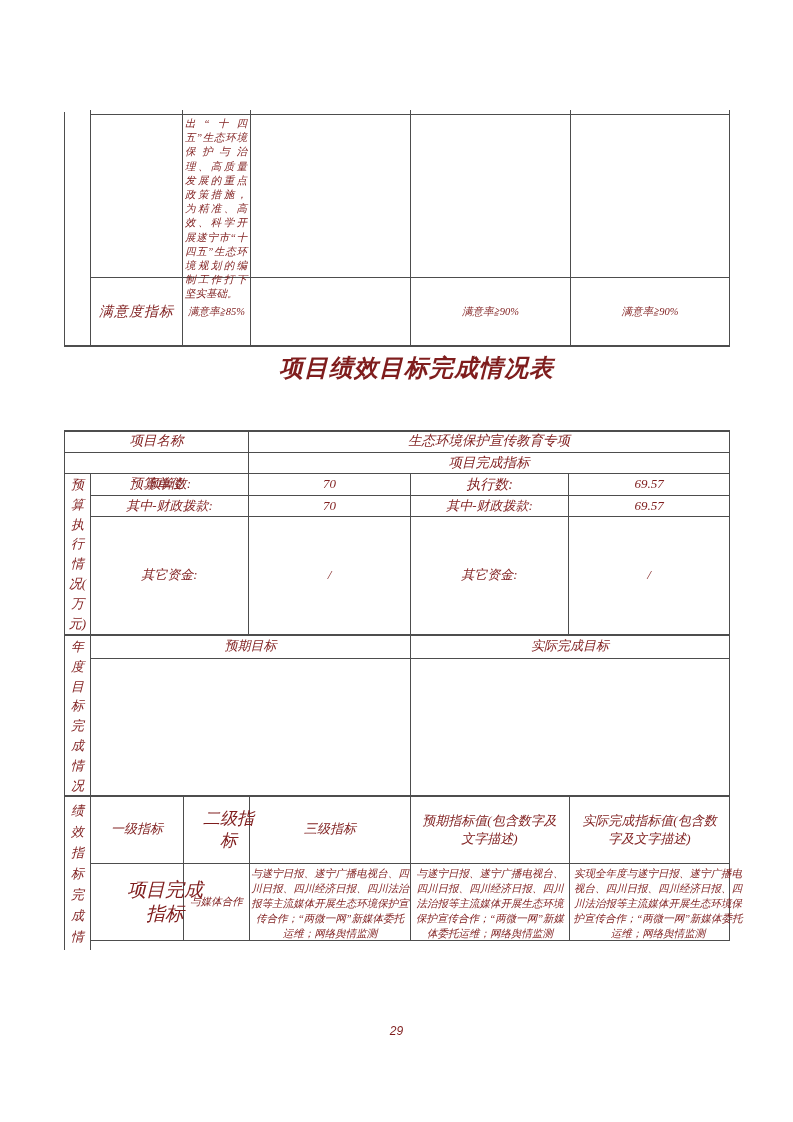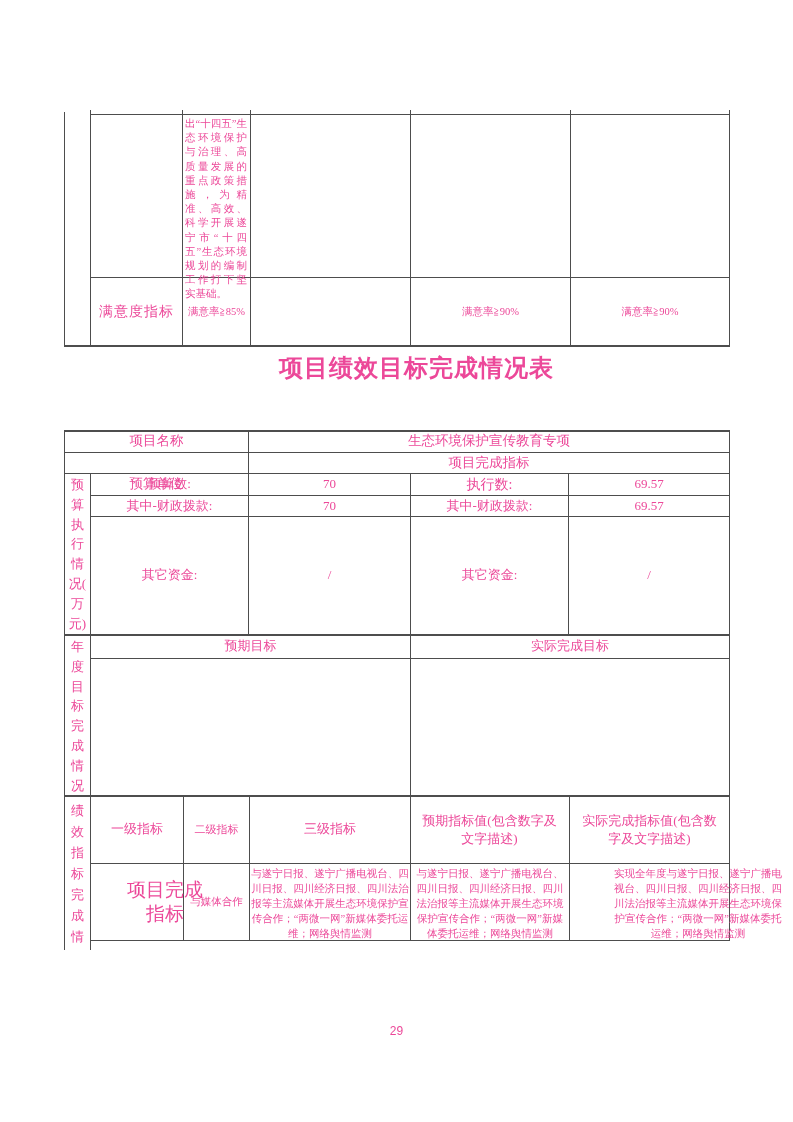--- a/index.html
+++ b/index.html
@@ -2,22 +2,23 @@
 <html><head>
 <meta charset="utf-8">
 <style>
   html,body { margin:0; padding:0; background:#e8e8e8; }
   .page {
     position:relative;
     width:793px; height:1122px;
     margin:0 auto;
     background:#ffffff;
     font-family:"Liberation Serif","DejaVu Serif",serif;
-    color:#ec4899;
+    color:#7f1d1d;
     overflow:hidden;
+    font-style:italic;
   }
   .line { position:absolute; background:#4d4d4d; }
   .cell {
     position:absolute;
     display:flex; align-items:center; justify-content:center;
     text-align:center;
     line-height:1.25;
   }
   .vlabel {
     position:absolute;
@@ -133,27 +134,27 @@
 
     <div class="vlabel" style="left:65px; top:637px; width:25px; height:156px; font-size:13px; line-height:19.8px;">年度目标完成情况</div>
     <div class="cell" style="left:91px; top:635px; width:319px; height:23px; font-size:13px;">预期目标</div>
     <div class="cell" style="left:411px; top:635px; width:318px; height:23px; font-size:13px;">实际完成目标</div>
     <div class="cell" style="left:91px; top:659px; width:319px; height:136px;"></div>
     <div class="cell" style="left:411px; top:659px; width:318px; height:136px;"></div>
 
     <div class="vlabel" style="left:65px; top:800px; width:25px; height:150px; font-size:13px; line-height:21px;">绩效指标完成情</div>
 
     <div class="cell" style="left:91px; top:796px; width:92px; height:67px; font-size:13px;">一级指标</div>
-    <div class="cell" style="left:184px; top:796px; width:65px; height:67px; font-size:11px;">二级指标</div>
+    <div class="cell" style="left:196px; top:796px; width:65px; height:67px; font-size:17px;">二级指标</div>
     <div class="cell" style="left:250px; top:796px; width:160px; height:67px; font-size:13px;">三级指标</div>
     <div class="cell" style="left:411px; top:796px; width:157px; height:67px; font-size:13px; line-height:18px; padding:0 6px; box-sizing:border-box;">预期指标值(包含数字及文字描述)</div>
     <div class="cell" style="left:570px; top:796px; width:159px; height:67px; font-size:13px; line-height:18px; padding:8px 6px; box-sizing:border-box;">实际完成指标值(包含数字及文字描述)</div>
 
     <div class="cell" style="left:91px; top:864px; width:92px; height:76px; font-size:19px;margin-left:28px;">项目完成指标</div>
     <div class="cell" style="left:184px; top:864px; width:65px; height:76px; font-size:10.5px;">与媒体合作</div>
     <div class="longtxt" style="left:251px; top:866px; width:158px;">与遂宁日报、遂宁广播电视台、四川日报、四川经济日报、四川法治报等主流媒体开展生态环境保护宣传合作；“两微一网”新媒体委托运维；网络舆情监测</div>
     <div class="longtxt" style="left:412px; top:866px; width:156px;">与遂宁日报、遂宁广播电视台、四川日报、四川经济日报、四川法治报等主流媒体开展生态环境保护宣传合作；“两微一网”新媒体委托运维；网络舆情监测</div>
-    <div class="longtxt" style="left:571px; top:866px; width:174px;padding-left:40px;">实现全年度与遂宁日报、遂宁广播电视台、四川日报、四川经济日报、四川法治报等主流媒体开展生态环境保护宣传合作；“两微一网”新媒体委托运维；网络舆情监测</div>
+    <div class="longtxt" style="left:571px; top:866px; width:174px;">实现全年度与遂宁日报、遂宁广播电视台、四川日报、四川经济日报、四川法治报等主流媒体开展生态环境保护宣传合作；“两微一网”新媒体委托运维；网络舆情监测</div>
   </div>
 
   <div class="pageno" style="top:1024px;">29</div>
 
 </div>
 
 </body></html>

